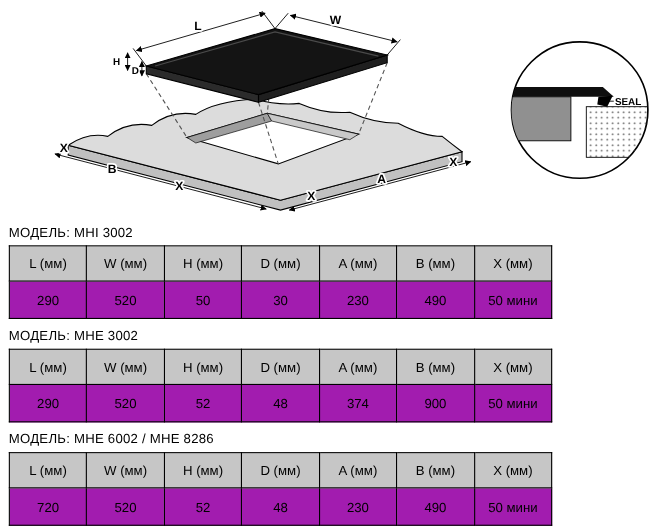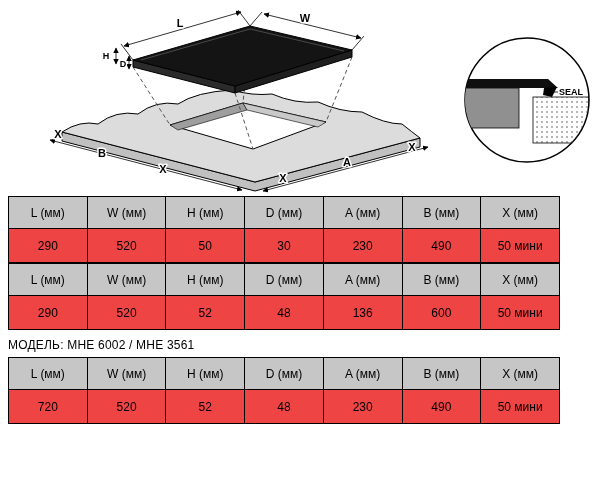--- a/index.html
+++ b/index.html
@@ -7,28 +7,28 @@
     width:602px;height:483px;overflow:hidden;background:#fff;
     font-family:"Liberation Sans", sans-serif;color:#000;
     position:relative;
   }
   .diagram-wrap{width:602px;height:196px;}
   .tables{padding:0 8px;}
   .model-label{
     font-size:12px;line-height:14px;margin:8px 0 5px 0;letter-spacing:.2px;
   }
   table.spec{
-    border-collapse:collapse;width:552px;table-layout:fixed;
+    border-collapse:collapse;width:494px;table-layout:fixed;
   }
   table.spec th, table.spec td{
     border:1px solid #000;text-align:center;vertical-align:middle;
     font-size:12px;font-weight:normal;padding:0;
   }
   table.spec th{background:#c6c6c6;height:31px;}
-  table.spec td{background:#ef4444;height:33px;}
+  table.spec td{background:#a21caf;height:33px;}
   .dim{
     font:bold 11px "Liberation Sans", sans-serif;fill:#000;
     paint-order:stroke;stroke:#fff;stroke-width:3px;stroke-linejoin:round;
   }
   .dim-s{
     font:bold 9px "Liberation Sans", sans-serif;fill:#000;
     paint-order:stroke;stroke:#fff;stroke-width:2.5px;stroke-linejoin:round;
   }
   .seal-t{font:bold 9px "Liberation Sans", sans-serif;fill:#000;}
 </style>
@@ -125,20 +125,21 @@
       <line x1="552" y1="92" x2="558" y2="92" stroke="#000" stroke-width="0.8"></line>
     </g>
     <text class="seal-t" x="559" y="95" text-anchor="start">SEAL</text>
   </g>
 </svg>
 </div>
 
 <div class="tables">
 
   <div class="table-block">
+    <div class="model-label">МОДЕЛЬ: MHI 3002</div>
     <table class="spec">
       <thead>
         <tr>
           <th>L (мм)</th>
           <th>W (мм)</th>
           <th>H (мм)</th>
           <th>D (мм)</th>
           <th>A (мм)</th>
           <th>B (мм)</th>
           <th>X (мм)</th>
@@ -152,48 +153,49 @@
           <td>30</td>
           <td>230</td>
           <td>490</td>
           <td>50 мини</td>
         </tr>
       </tbody>
     </table>
   </div>
 
   <div class="table-block">
+    <div class="model-label">МОДЕЛЬ: MHE 3002</div>
     <table class="spec">
       <thead>
         <tr>
           <th>L (мм)</th>
           <th>W (мм)</th>
           <th>H (мм)</th>
           <th>D (мм)</th>
           <th>A (мм)</th>
           <th>B (мм)</th>
           <th>X (мм)</th>
         </tr>
       </thead>
       <tbody>
         <tr>
           <td>290</td>
           <td>520</td>
           <td>52</td>
           <td>48</td>
-          <td>136</td>
-          <td>600</td>
+          <td>374</td>
+          <td>900</td>
           <td>50 мини</td>
         </tr>
       </tbody>
     </table>
   </div>
 
   <div class="table-block">
-    <div class="model-label">МОДЕЛЬ: MHE 6002 / MHE 3561</div>
+    <div class="model-label">МОДЕЛЬ: MHE 6002 / MHE 8286</div>
     <table class="spec">
       <thead>
         <tr>
           <th>L (мм)</th>
           <th>W (мм)</th>
           <th>H (мм)</th>
           <th>D (мм)</th>
           <th>A (мм)</th>
           <th>B (мм)</th>
           <th>X (мм)</th>

